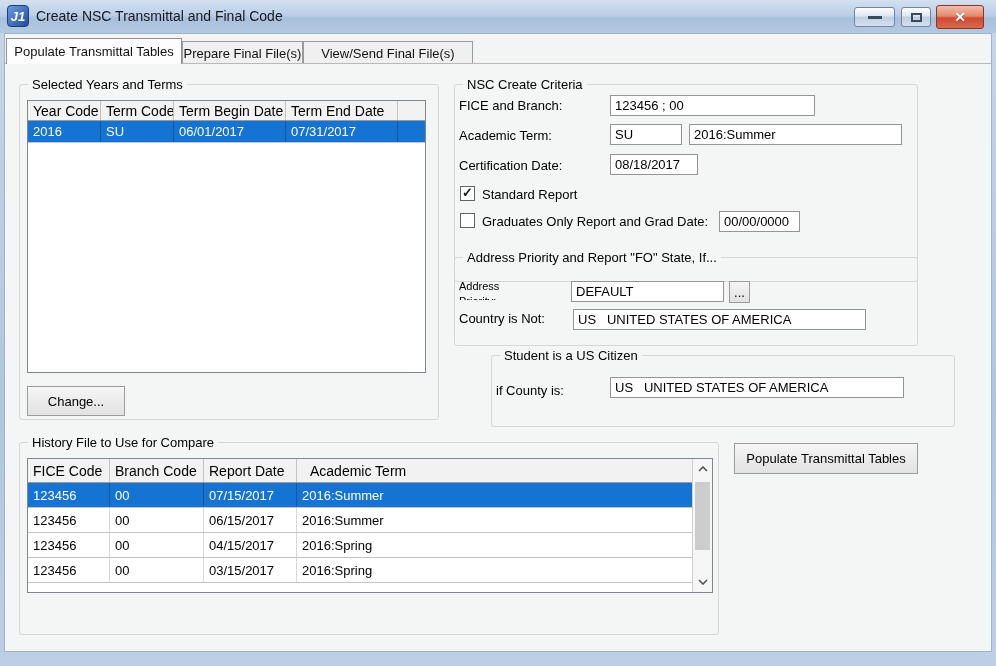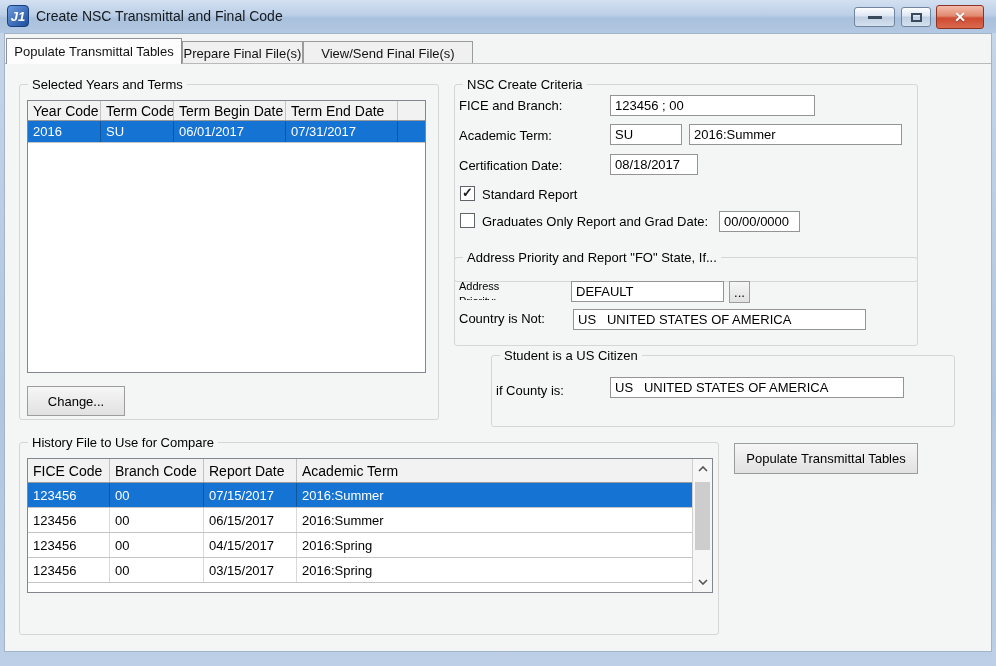--- a/index.html
+++ b/index.html
@@ -46,21 +46,21 @@
   .btn { position:absolute; background:linear-gradient(#f6f6f6,#e1e1e1); border:1px solid #9c9c9c;
          font-size:13px; color:#000; display:flex; align-items:center; justify-content:center; }
   .chk { position:absolute; width:15px; height:15px; background:#fff; border:1px solid #5f6468;
          display:flex; align-items:center; justify-content:center; }
   .chk .mark { font-size:13px; font-weight:bold; color:#1a1a1a; line-height:1; margin-top:-2px; }
   
   .tbl { position:absolute; background:#fff; border:1px solid #82878f; }
   .thead { display:flex; background:#f2f2f2; border-bottom:1px solid #9a9a9a; }
   .hcell { font-size:14px; color:#000; padding:0 5px; display:flex; align-items:center;
            border-right:1px solid #c3c3c3; overflow:hidden; white-space:nowrap; }
-  .hcell.fill { border-right:none; flex:1; }
+  .hcell.fill { border-right:none; flex:1;margin-left:8px; }
   .trow { display:flex; background:#fff; border-bottom:1px solid #c4c4c4; }
   .tcell { font-size:13px; padding:0 5px; display:flex; align-items:center;
            border-right:1px solid #d9d9d9; overflow:hidden; white-space:nowrap; }
   .tcell.fill { border-right:none; flex:1; }
   .trow.selected { background:#1573d4; color:#fff; }
   .trow.selected .tcell { border-right-color:rgba(0,0,0,.25); }
   
   .syt .c0{width:73px}.syt .c1{width:73px}.syt .c2{width:112px}.syt .c3{width:112px}
   .syt .thead{height:20px}.syt .trow{height:22px}
   

